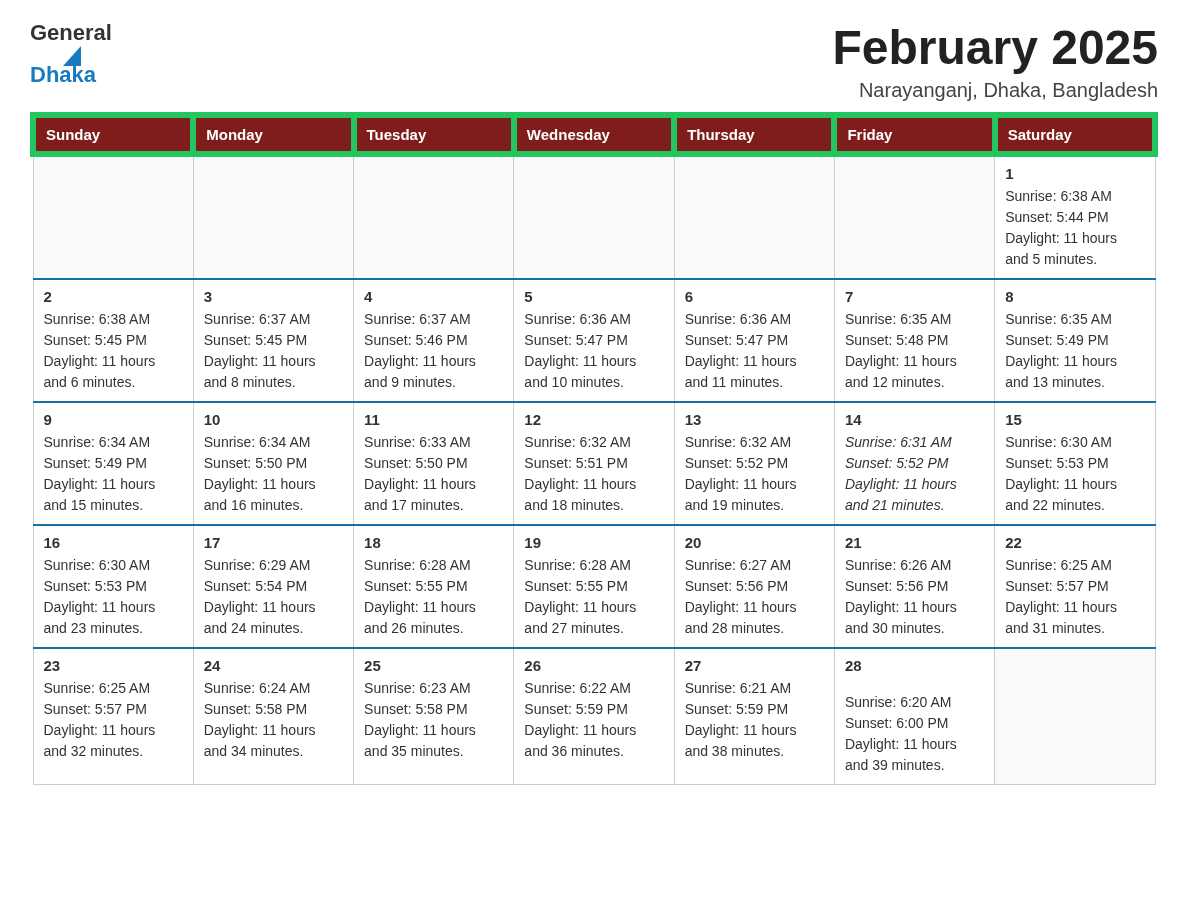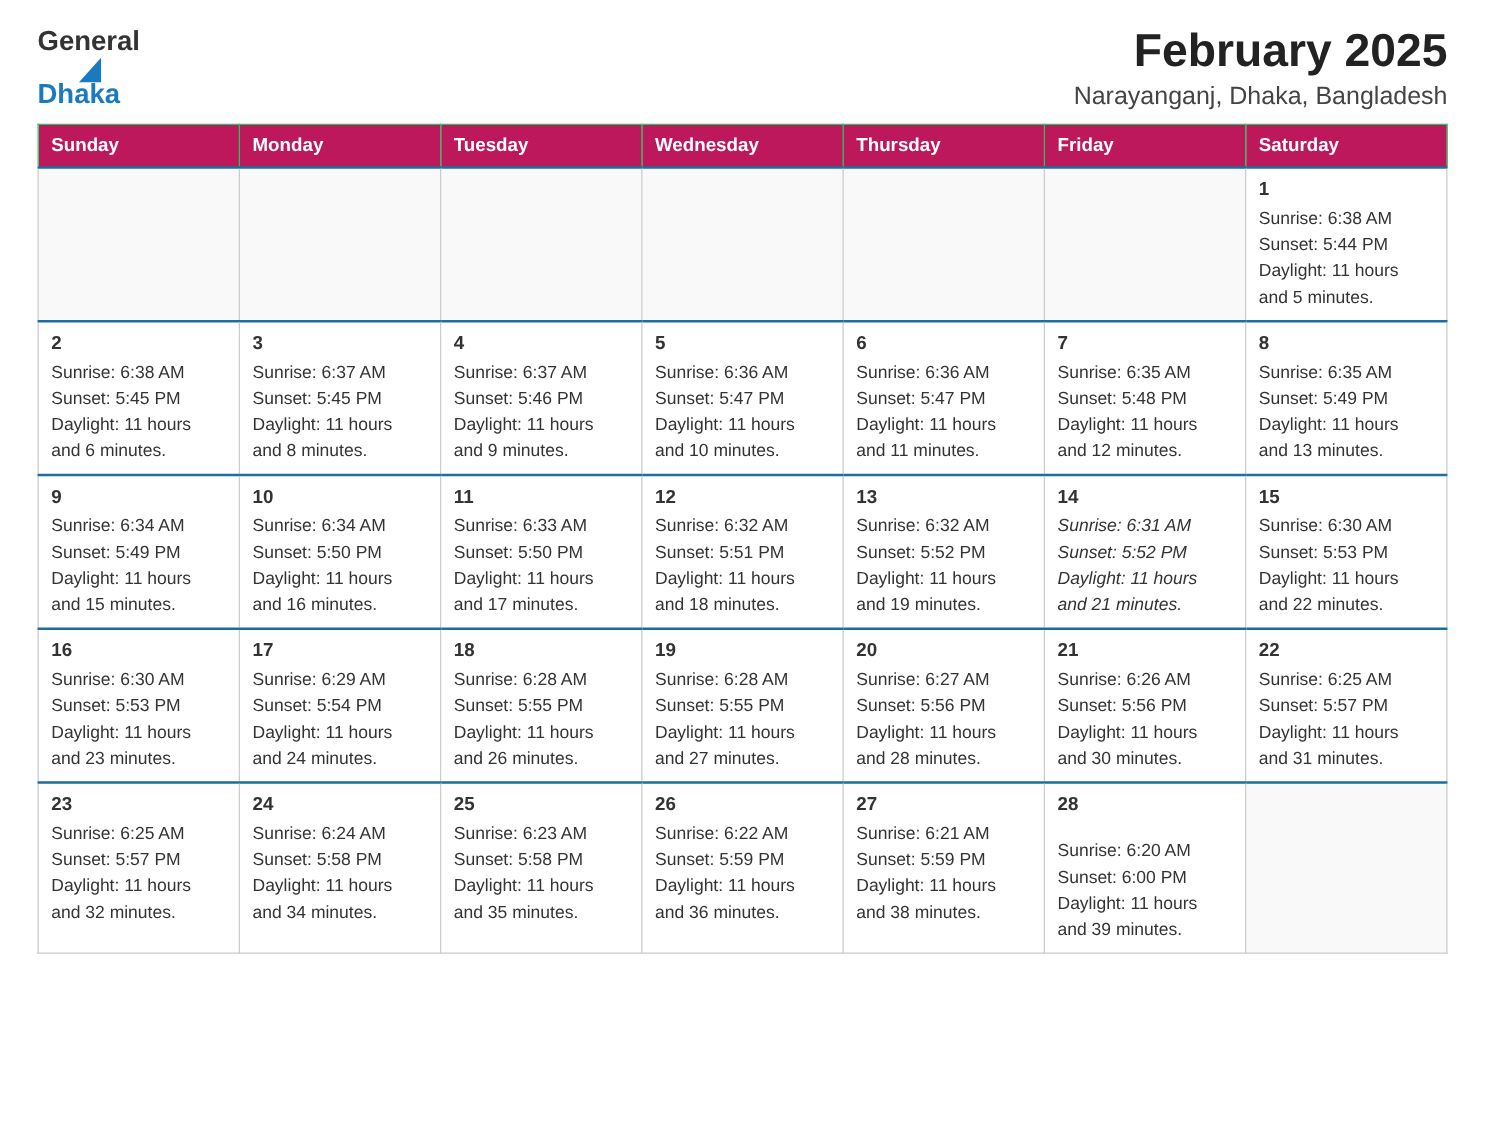--- a/index.html
+++ b/index.html
@@ -29,42 +29,42 @@
     }
     .logo-text-blue {
       font-size: 22px;
       font-weight: bold;
       color: #1a7abf;
     }
     .title-area {
       text-align: right;
     }
     .month-title {
-      font-size: 37px;
+      font-size: 48px;
       font-weight: bold;
       color: #222;
     }
     .location {
       font-size: 20px;
       color: #444;
       margin-top: 4px;
     }
     .calendar {
       width: 100%;
       border-collapse: collapse;
       margin-top: 10px;
     }
     .calendar th {
-      background-color: #be185d;
+      background-color: #7f1d1d;
       color: #fff;
       padding: 8px 10px;
       text-align: left;
       font-size: 15px;
       font-weight: bold;
-      border: 1px solid #22c55e;
+      border: 6px solid #22c55e;
     }
     .calendar td {
       vertical-align: top;
       padding: 8px 10px;
       border: 1px solid #ccc;
       width: 14.28%;
       font-size: 13px;
       color: #333;
       height: 110px;
     }

